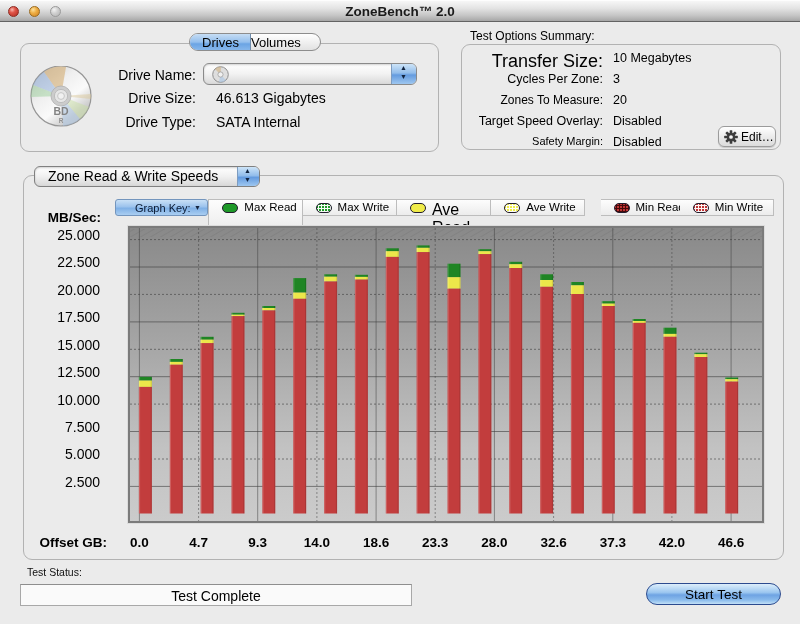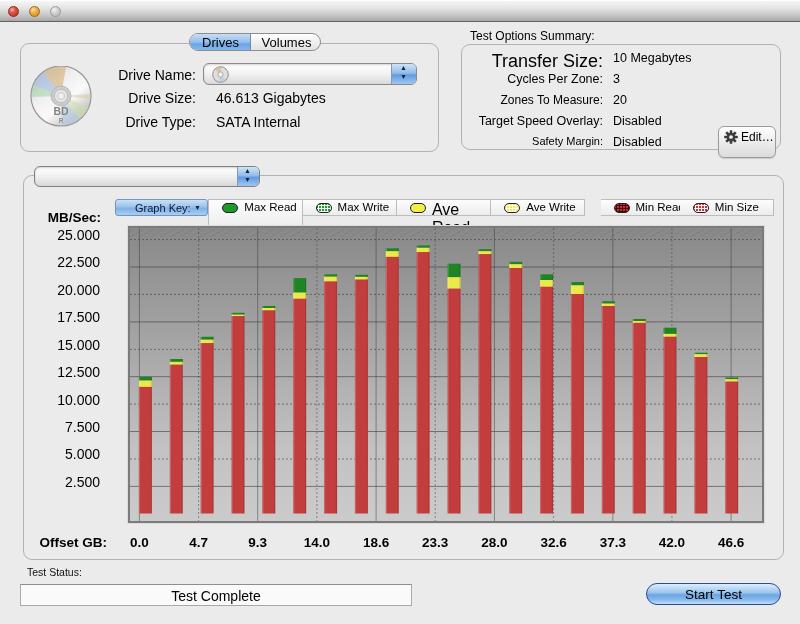--- a/index.html
+++ b/index.html
@@ -16,35 +16,36 @@
  <div style="position:absolute;left:0;top:0;width:800px;height:1px;background:#fdfdfd;"></div>
  <div style="position:absolute;left:8px;top:6px;width:11px;height:11px;border-radius:50%;
    background:radial-gradient(circle at 35% 30%,#f8b8ae 0%,#e0564a 35%,#c33a2e 75%,#a62c22 100%);
    border:1px solid #8e2b22;"></div>
  <div style="position:absolute;left:29px;top:6px;width:11px;height:11px;border-radius:50%;
    background:radial-gradient(circle at 35% 30%,#fbe2a0 0%,#eeaf46 40%,#d98f2b 80%,#b87620 100%);
    border:1px solid #9a6a1e;"></div>
  <div style="position:absolute;left:50px;top:6px;width:11px;height:11px;border-radius:50%;
    background:radial-gradient(circle at 35% 30%,#f2f2f2 0%,#cfcfcf 45%,#b2b2b2 100%);
    border:1px solid #9a9a9a;"></div>
+ <div style="position:absolute;left:0;top:4px;width:100%;text-align:center;font-size:13.5px;font-weight:bold;color:#1a1a1a;">ZoneBench™ 2.0</div>
 </div>
 
 <div class="gb" style="left:20px;top:43px;width:419px;height:109px;"></div>
 
 <div class="gb" style="left:461px;top:44px;width:320px;height:106px;"></div>
 
 <div class="gb" style="left:23px;top:175px;width:761px;height:385px;"></div>
 
 <div style="position:absolute;left:161px;top:33px;width:132px;height:18px;border-radius:9px;
 background:linear-gradient(180deg,#ffffff,#e2e2e2);border:1px solid #8d8d8d;overflow:hidden;margin-left:28px;">
  <div style="position:absolute;left:0;top:0;width:61px;height:18px;
    background:linear-gradient(180deg,#c6ddf4 0%,#94bfed 45%,#6ba4e4 55%,#8fbdee 100%);
    border-right:1px solid #6f8cab;"></div>
  <div style="position:absolute;left:0;top:1px;width:61px;text-align:center;font-size:13px;color:#000;">Drives</div>
- <div style="position:absolute;left:61px;top:1px;width:71px;text-align:center;font-size:13px;color:#000;">Volumes</div>
+ <div style="position:absolute;left:61px;top:1px;width:71px;text-align:left;font-size:13px;color:#000;">Volumes</div>
 </div>
 
 <svg width="64" height="62" viewBox="0 0 64 62" xmlns="http://www.w3.org/2000/svg" style="position:absolute;left:30px;top:66px">
 <defs>
 <linearGradient id="dg" x1="0.1" y1="0" x2="0.9" y2="1">
  <stop offset="0" stop-color="#c9c9c9"></stop>
         <stop offset="0.35" stop-color="#efefef"></stop>
  <stop offset="0.6" stop-color="#fafafa"></stop>
         <stop offset="0.8" stop-color="#cfcfcf"></stop>
  <stop offset="1" stop-color="#c0c0c0"></stop>
@@ -92,21 +93,21 @@
 <div class="rlbl" style="left:420px;top:72px;width:183px;font-size:12.5px;">Cycles Per Zone:</div>
 <div class="rlbl" style="left:420px;top:93px;width:183px;font-size:12px;">Zones To Measure:</div>
 <div class="rlbl" style="left:420px;top:114px;width:183px;font-size:12.5px;">Target Speed Overlay:</div>
 <div class="rlbl" style="left:420px;top:135px;width:183px;font-size:11px;">Safety Margin:</div>
 <div class="lbl" style="left:613px;top:51px;font-size:12.5px;">10 Megabytes</div>
 <div class="lbl" style="left:613px;top:72px;font-size:12.5px;">3</div>
 <div class="lbl" style="left:613px;top:93px;font-size:12.5px;">20</div>
 <div class="lbl" style="left:613px;top:114px;font-size:12.5px;">Disabled</div>
 <div class="lbl" style="left:613px;top:135px;font-size:12.5px;">Disabled</div>
 
-<div style="position:absolute;left:718px;top:126px;width:58px;height:32px;border-radius:6px;
+<div style="position:absolute;left:718px;top:126px;width:58px;height:21px;border-radius:6px;
 background:linear-gradient(180deg,#ffffff,#e8e8e8 60%,#dcdcdc);border:1px solid #9b9b9b;
 box-shadow:0 1px 1px rgba(0,0,0,0.15);">
  <svg width="14" height="14" viewBox="0 0 15 15" xmlns="http://www.w3.org/2000/svg" style="position:absolute;left:5px;top:2.5px">
 <g fill="#3c3c3c">
 <circle cx="7.5" cy="7.5" r="4.6"></circle>
 <g>
 <rect x="6.1" y="0.2" width="2.8" height="3.4" rx="0.6"></rect>
 <rect x="6.1" y="11.4" width="2.8" height="3.4" rx="0.6"></rect>
 <rect x="0.2" y="6.1" width="3.4" height="2.8" rx="0.6"></rect>
 <rect x="11.4" y="6.1" width="3.4" height="2.8" rx="0.6"></rect>
@@ -119,20 +120,21 @@
 </g>
 </g>
 <circle cx="7.5" cy="7.5" r="2" fill="#f5f5f5"></circle>
 </svg>
  <span style="position:absolute;left:22px;top:2.5px;font-size:12px;color:#000;">Edit…</span>
 </div>
 
 <div style="position:absolute;left:34px;top:166px;width:226px;height:21px;border-radius:6px;
 background:linear-gradient(180deg,#ffffff 0%,#f0f0f0 50%,#d8d8d8 100%);
 border:1px solid #808080;box-shadow:inset 0 1px 2px rgba(0,0,0,0.18);">
+ <span style="position:absolute;left:13px;top:1px;font-size:14px;color:#000;">Zone Read &amp; Write Speeds</span>
  <div style="position:absolute;right:0;top:0;width:22px;height:19px;border-radius:0 5px 5px 0;
    background:linear-gradient(180deg,#cde4f8 0%,#92bdeb 45%,#649bdf 55%,#9ec7f0 100%);
    border-left:1px solid #7d9cc0;">
   <span style="position:absolute;left:6px;top:0px;font-size:7px;color:#10233f;">▲</span>
   <span style="position:absolute;left:6px;top:9px;font-size:7px;color:#10233f;">▼</span>
  </div>
 </div>
 
 <div style="position:absolute;left:115px;top:199px;width:93px;height:17px;
 background:linear-gradient(180deg,#c9e0f6 0%,#9cc3ed 45%,#7fb0e6 55%,#aacef1 100%);
@@ -161,21 +163,21 @@
 <span style="position:absolute;left:35px;top:1px;font-size:11.5px;color:#000;">Ave Write</span>
   </div>
 <div style="position:absolute;left:585.5px;top:199px;width:94.3px;height:17px;box-sizing:border-box;
 background:linear-gradient(180deg,#fdfdfd,#ececec);border:1px solid #bdbdbd;border-left:none;margin-left:15px;">
 <span style="position:absolute;left:13px;top:3px;width:16px;height:10px;border:1.5px solid #221d2e;border-radius:5px;box-sizing:border-box;background:#c03434;background-image:radial-gradient(circle at 1.5px 1.5px, rgba(40,0,0,0.8) 1px, transparent 1.2px);background-size:3px 3px;"></span>
 <span style="position:absolute;left:35px;top:1px;font-size:11.5px;color:#000;">Min Read</span>
   </div>
 <div style="position:absolute;left:679.8px;top:199px;width:94.3px;height:17px;box-sizing:border-box;
 background:linear-gradient(180deg,#fdfdfd,#ececec);border:1px solid #bdbdbd;border-left:none;">
 <span style="position:absolute;left:13px;top:3px;width:16px;height:10px;border:1.5px solid #221d2e;border-radius:5px;box-sizing:border-box;background:#c03434;background-image:radial-gradient(circle at 1.5px 1.5px, rgba(255,255,255,0.95) 1px, transparent 1.2px);background-size:3px 3px;"></span>
-<span style="position:absolute;left:35px;top:1px;font-size:11.5px;color:#000;">Min Size</span>
+<span style="position:absolute;left:35px;top:1px;font-size:11.5px;color:#000;">Min Write</span>
   </div>
 
 <svg width="800" height="624" viewBox="0 0 800 624" xmlns="http://www.w3.org/2000/svg" style="position:absolute;left:0;top:0">
 <defs>
 <linearGradient id="plotbg" x1="0" y1="0" x2="0" y2="1">
  <stop offset="0" stop-color="#898989"></stop>
  <stop offset="0.35" stop-color="#a2a2a2"></stop>
  <stop offset="0.75" stop-color="#c2c2c2"></stop>
  <stop offset="1" stop-color="#cbcbcb"></stop>
 </linearGradient>

